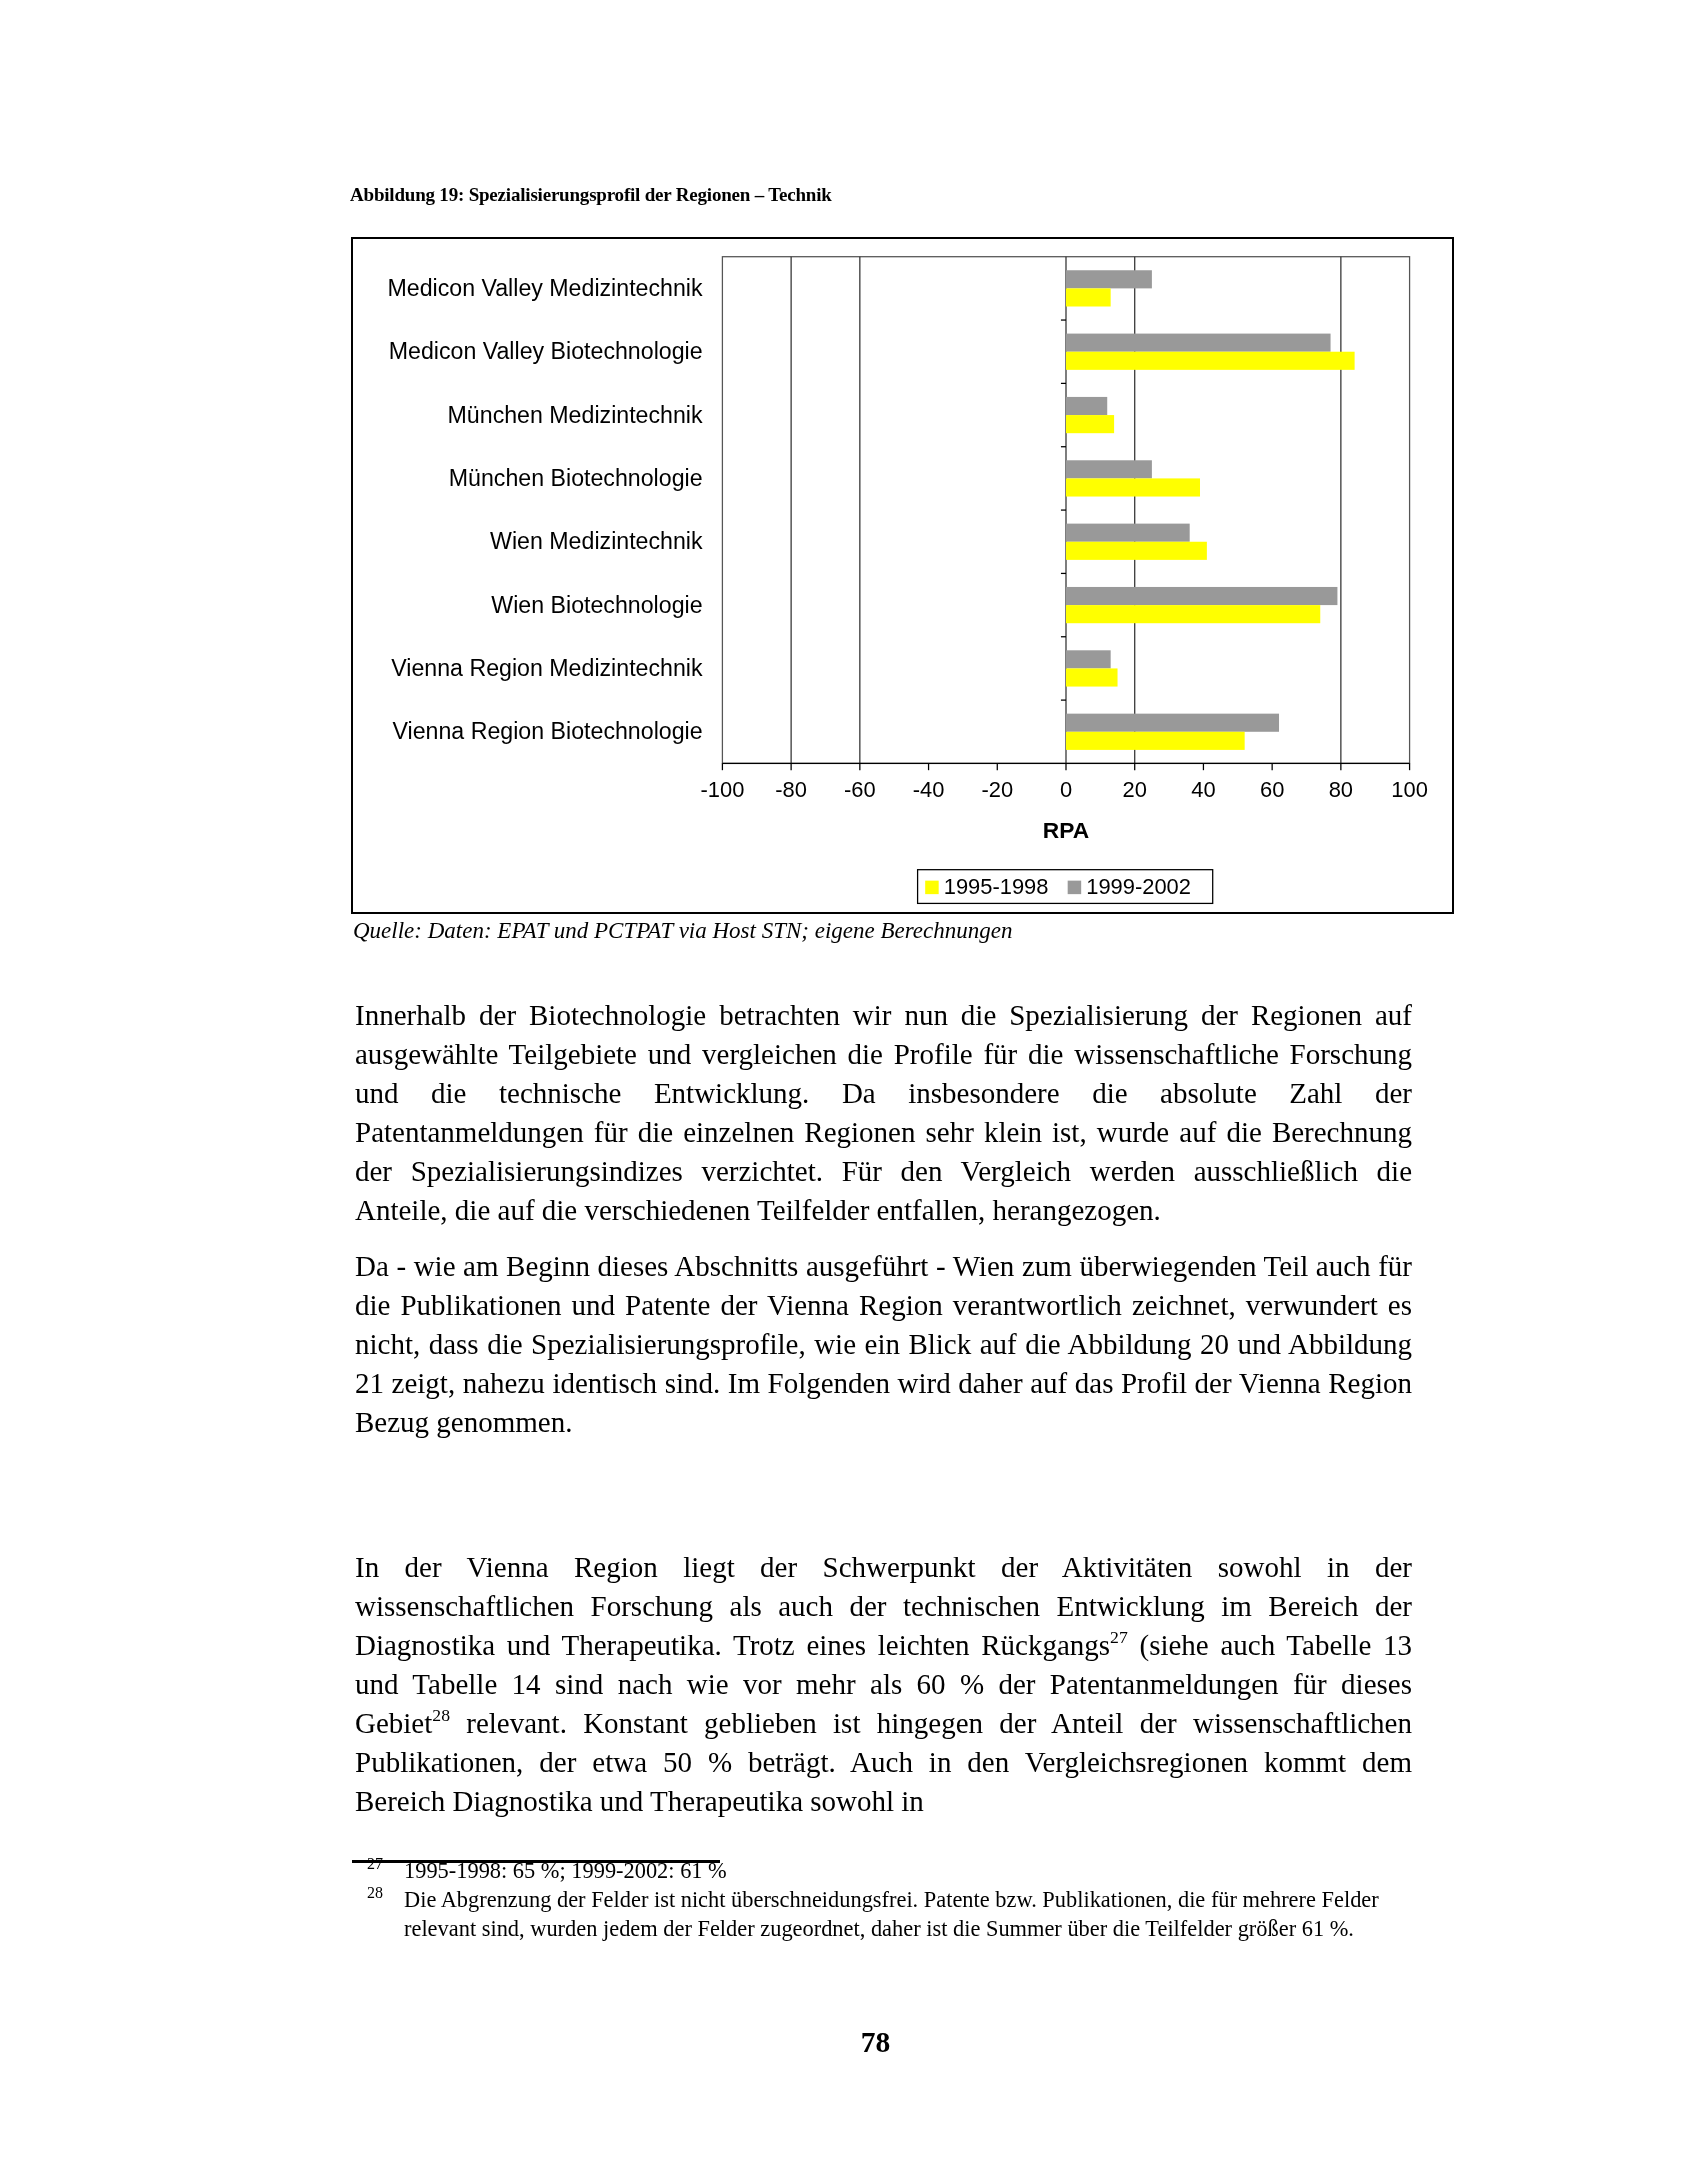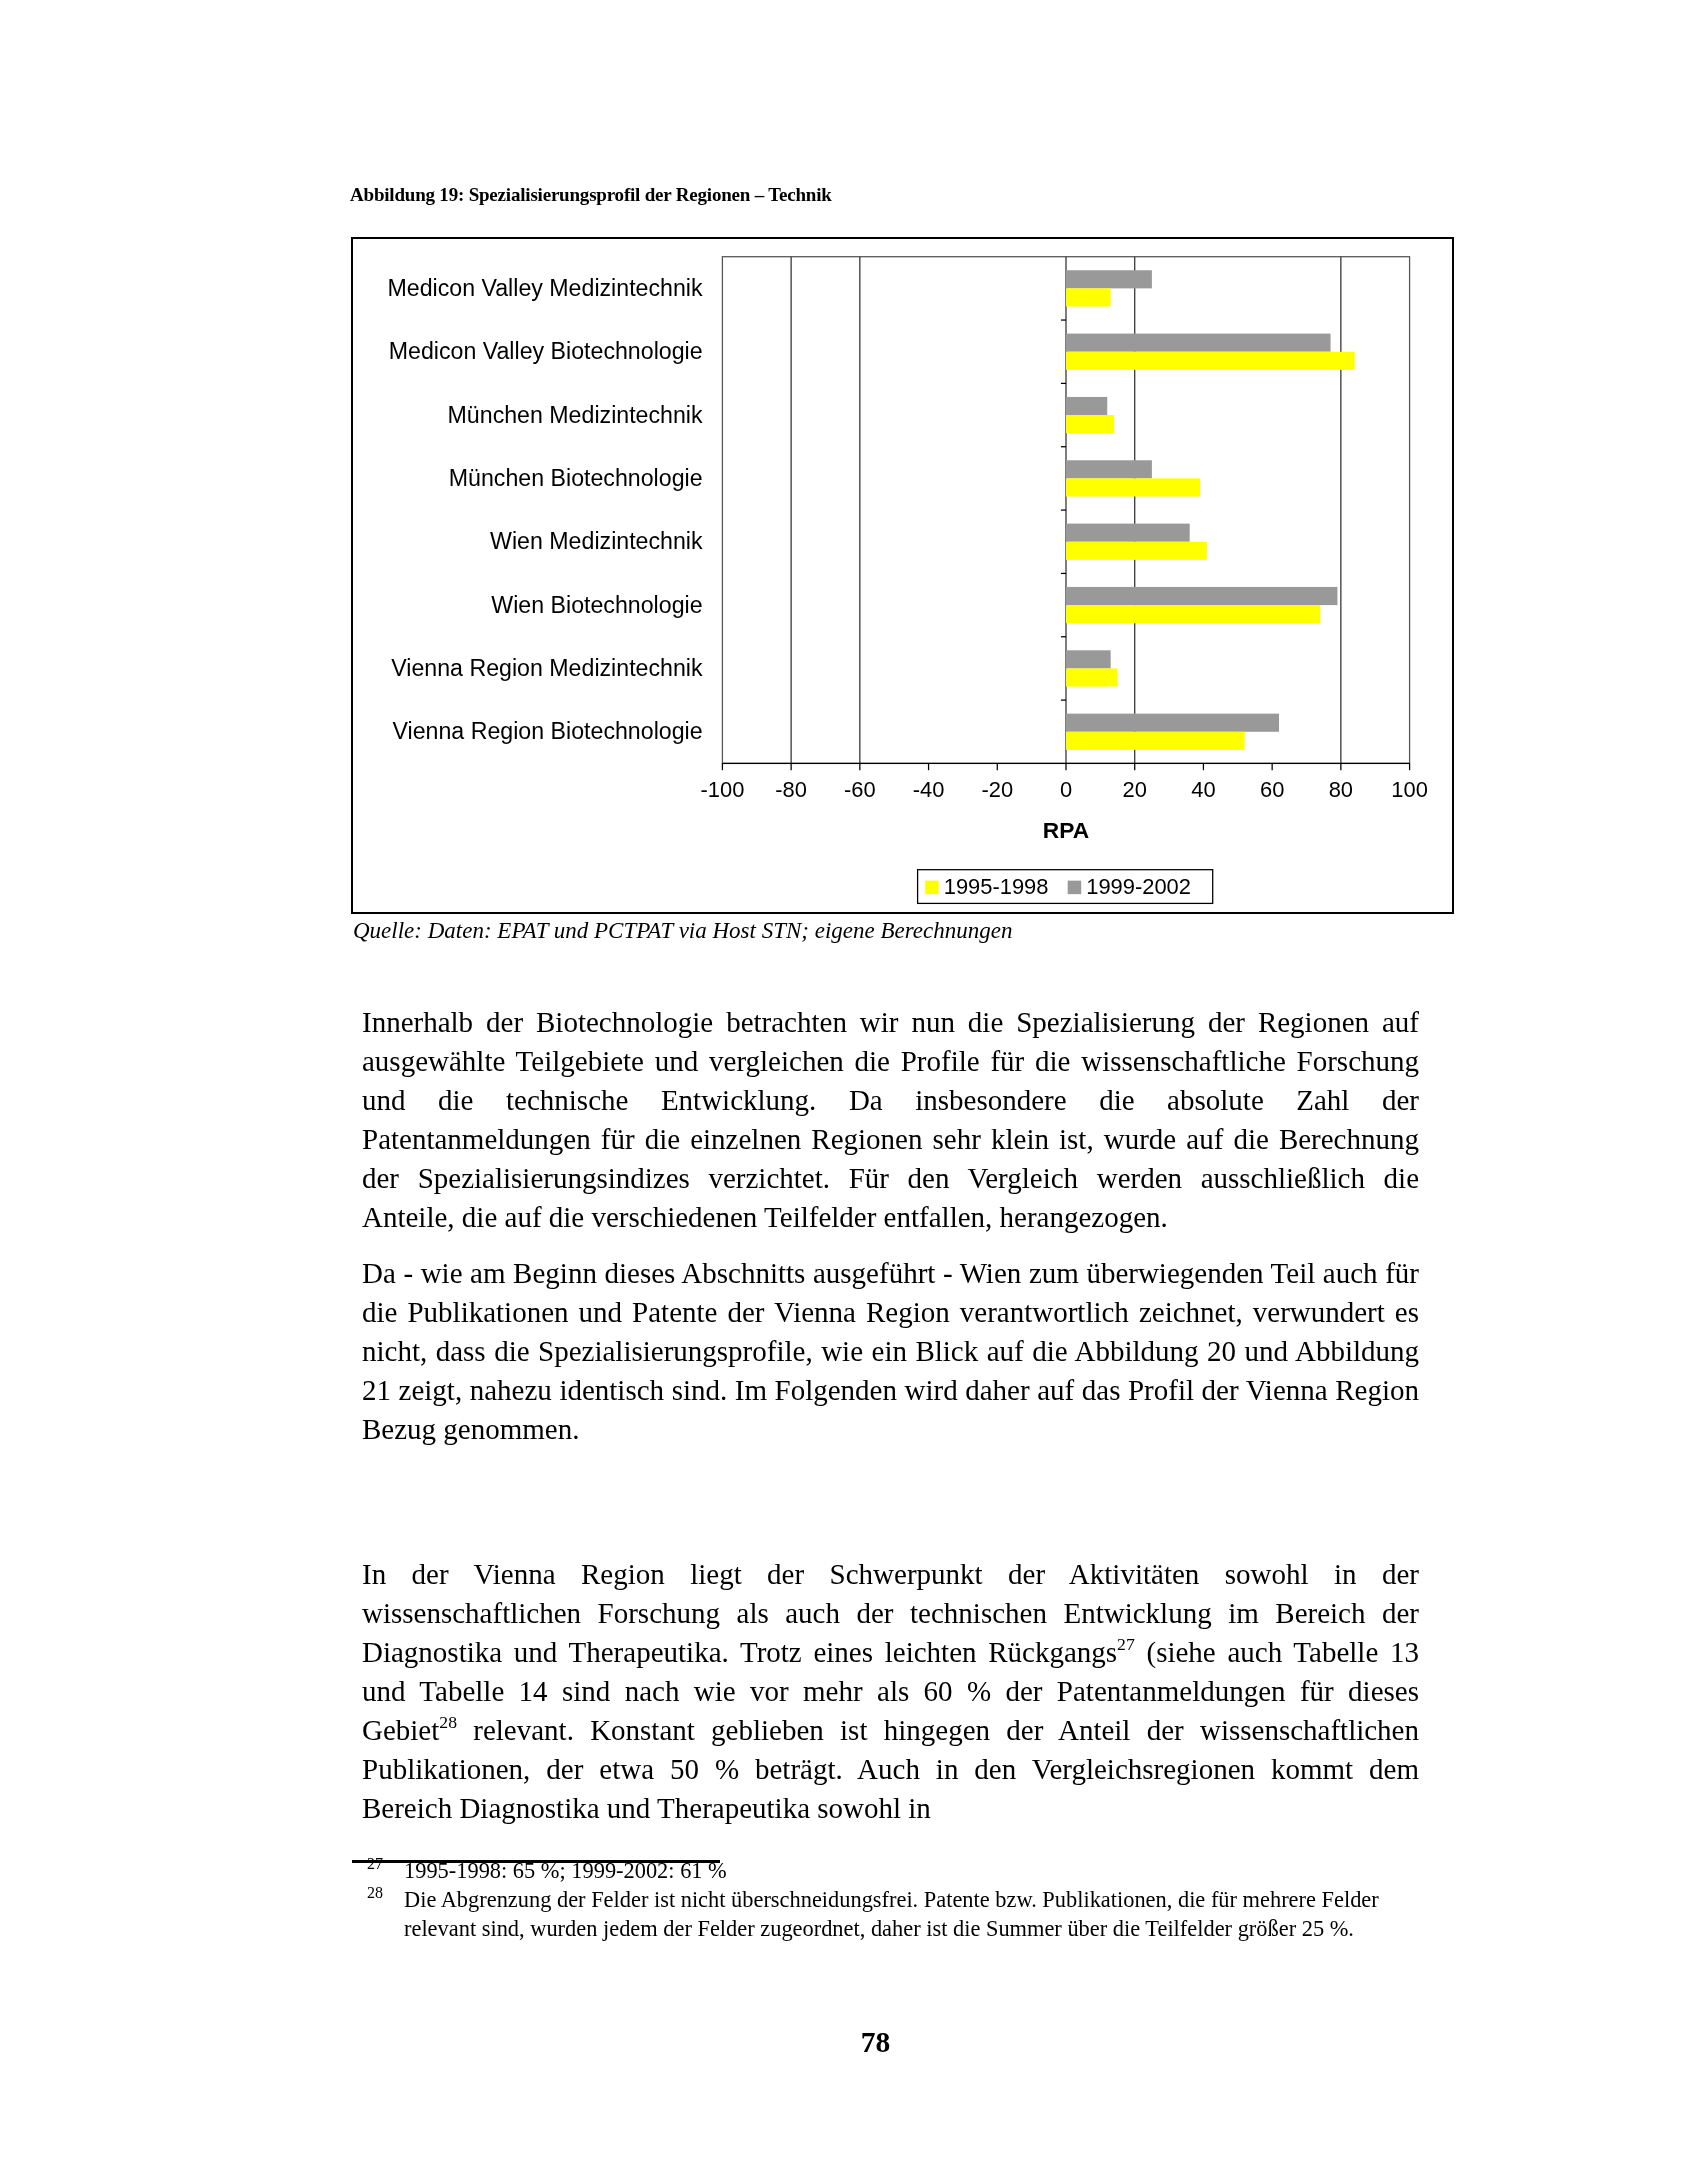--- a/index.html
+++ b/index.html
@@ -6,21 +6,21 @@
   body { width: 1687px; height: 2183px; position: relative; overflow: hidden;
          font-family: "Liberation Serif", "DejaVu Serif", serif; color: #000; }
   .fig-title { position: absolute; left: 350px; top: 184px; font-size: 19px; font-weight: bold;
                white-space: nowrap; letter-spacing: -0.2px; }
   .chart-frame { position: absolute; left: 351px; top: 237px; width: 1103px; height: 677px;
                  border: 2.5px solid #000; box-sizing: border-box; }
   #chart { position: absolute; left: 0; top: 0; }
   .caption { position: absolute; left: 353px; top: 918px; font-size: 23px; font-style: italic;
              white-space: nowrap; }
   .para { position: absolute; left: 354px; width: 1057px; font-size: 29px; line-height: 39px;
-          text-align: justify; margin: 8px; }
+          text-align: justify; margin: 1px; }
   .para sup { font-size: 17.7px; line-height: 0; vertical-align: 0; position: relative; top: -11.8px; }
   #p1 { top: 995px; }
   #p2 { top: 1246px; }
   #p3 { top: 1547px; }
   .fn-rule { position: absolute; left: 352px; top: 1860px; width: 368px; height: 2.5px; background: #000; }
   .footnote { position: absolute; left: 367px; width: 1038px; font-size: 22.4px; line-height: 29px; }
   .fn-num { position: absolute; left: 0; top: -6.7px; font-size: 16px; }
   .fn-text { position: absolute; left: 37px; width: 979px; }
   #fn27 { top: 1856px; }
   #fn28 { top: 1885px; }
@@ -110,17 +110,17 @@
 <p class="para" id="p3"><span>In der Vienna Region liegt der Schwerpunkt der Aktivitäten sowohl in der wissenschaftlichen Forschung als auch der technischen Entwicklung im Bereich der Diagnostika und Therapeutika. Trotz eines leichten Rückgangs</span><sup>27</sup><span> (siehe auch Tabelle 13 und Tabelle 14 sind nach wie vor mehr als 60 % der Patentanmeldungen für dieses Gebiet</span><sup>28</sup><span> relevant. Konstant geblieben ist hingegen der Anteil der wissenschaftlichen Publikationen, der etwa 50 % beträgt. Auch in den Vergleichsregionen kommt dem Bereich Diagnostika und Therapeutika sowohl in</span></p>
 
 <div class="fn-rule"></div>
 
 <div class="footnote" id="fn27">
   <span class="fn-num">27</span>
   <span class="fn-text">1995-1998: 65 %; 1999-2002: 61 %</span>
 </div>
 <div class="footnote" id="fn28">
   <span class="fn-num">28</span>
-  <span class="fn-text">Die Abgrenzung der Felder ist nicht überschneidungsfrei. Patente bzw. Publikationen, die für mehrere Felder relevant sind, wurden jedem der Felder zugeordnet, daher ist die Summer über die Teilfelder größer 25 %.</span>
+  <span class="fn-text">Die Abgrenzung der Felder ist nicht überschneidungsfrei. Patente bzw. Publikationen, die für mehrere Felder relevant sind, wurden jedem der Felder zugeordnet, daher ist die Summer über die Teilfelder größer 61 %.</span>
 </div>
 
 <div class="page-number">78</div>
 
 
 </body></html>

